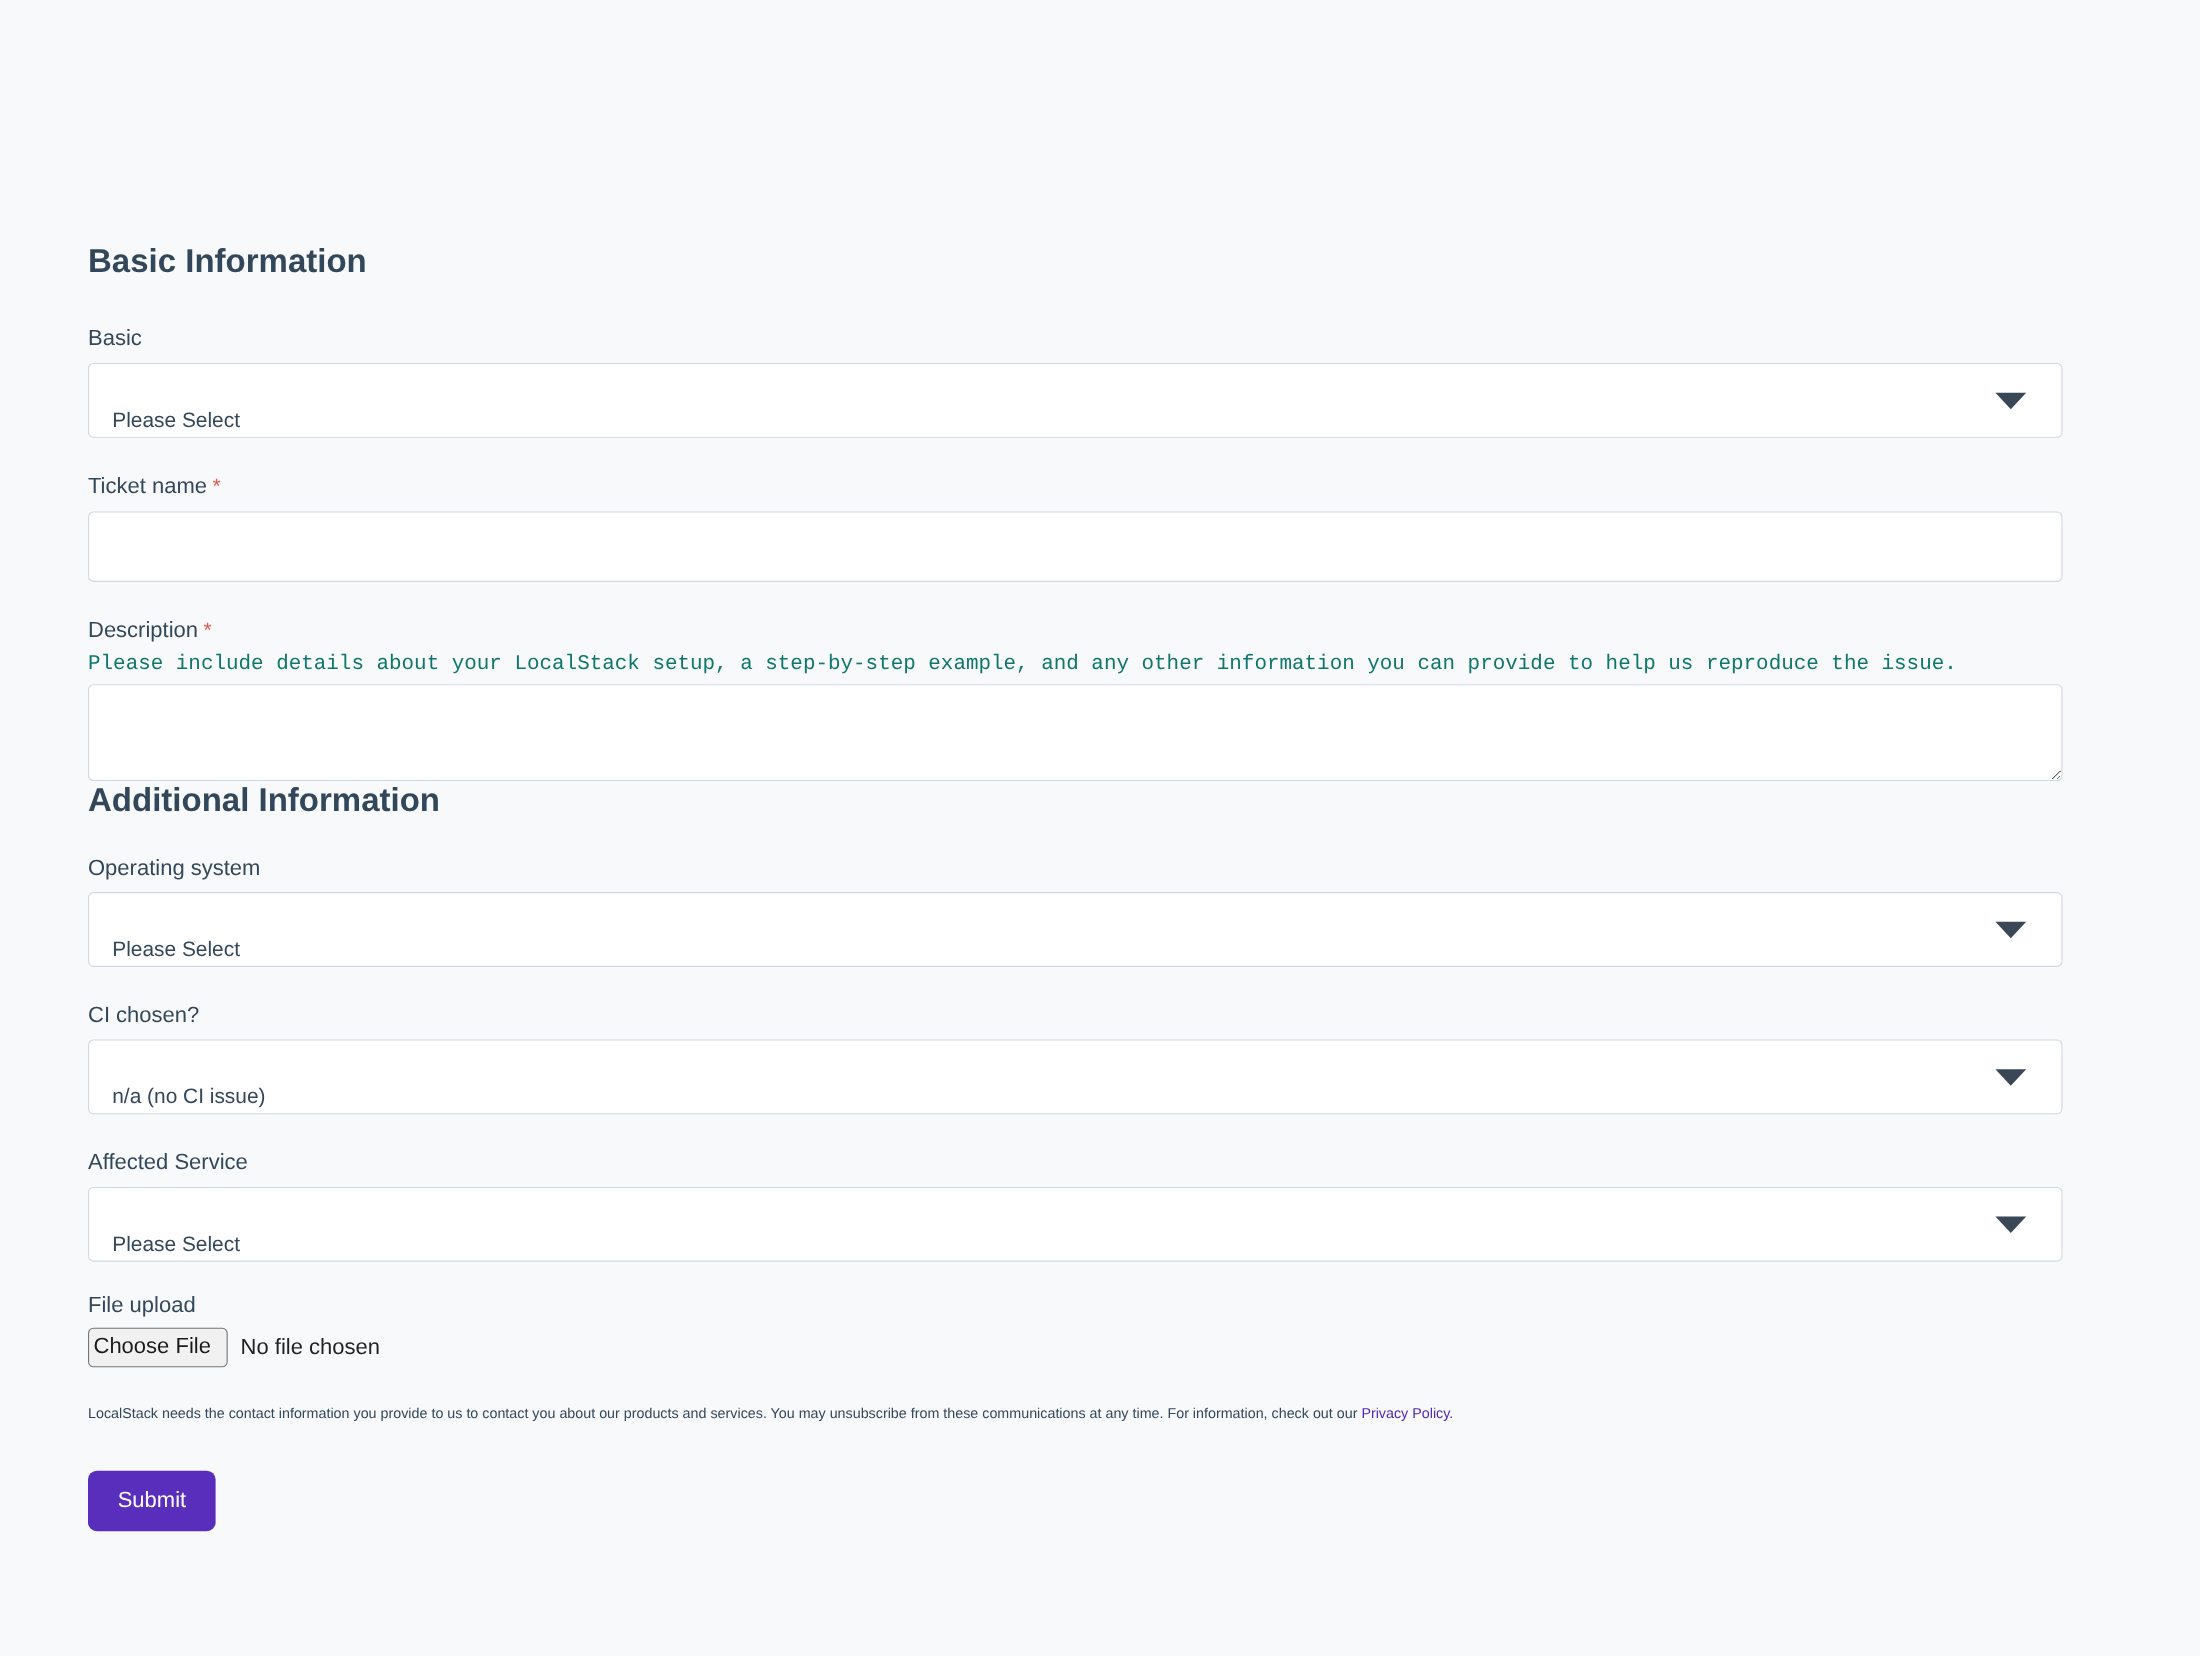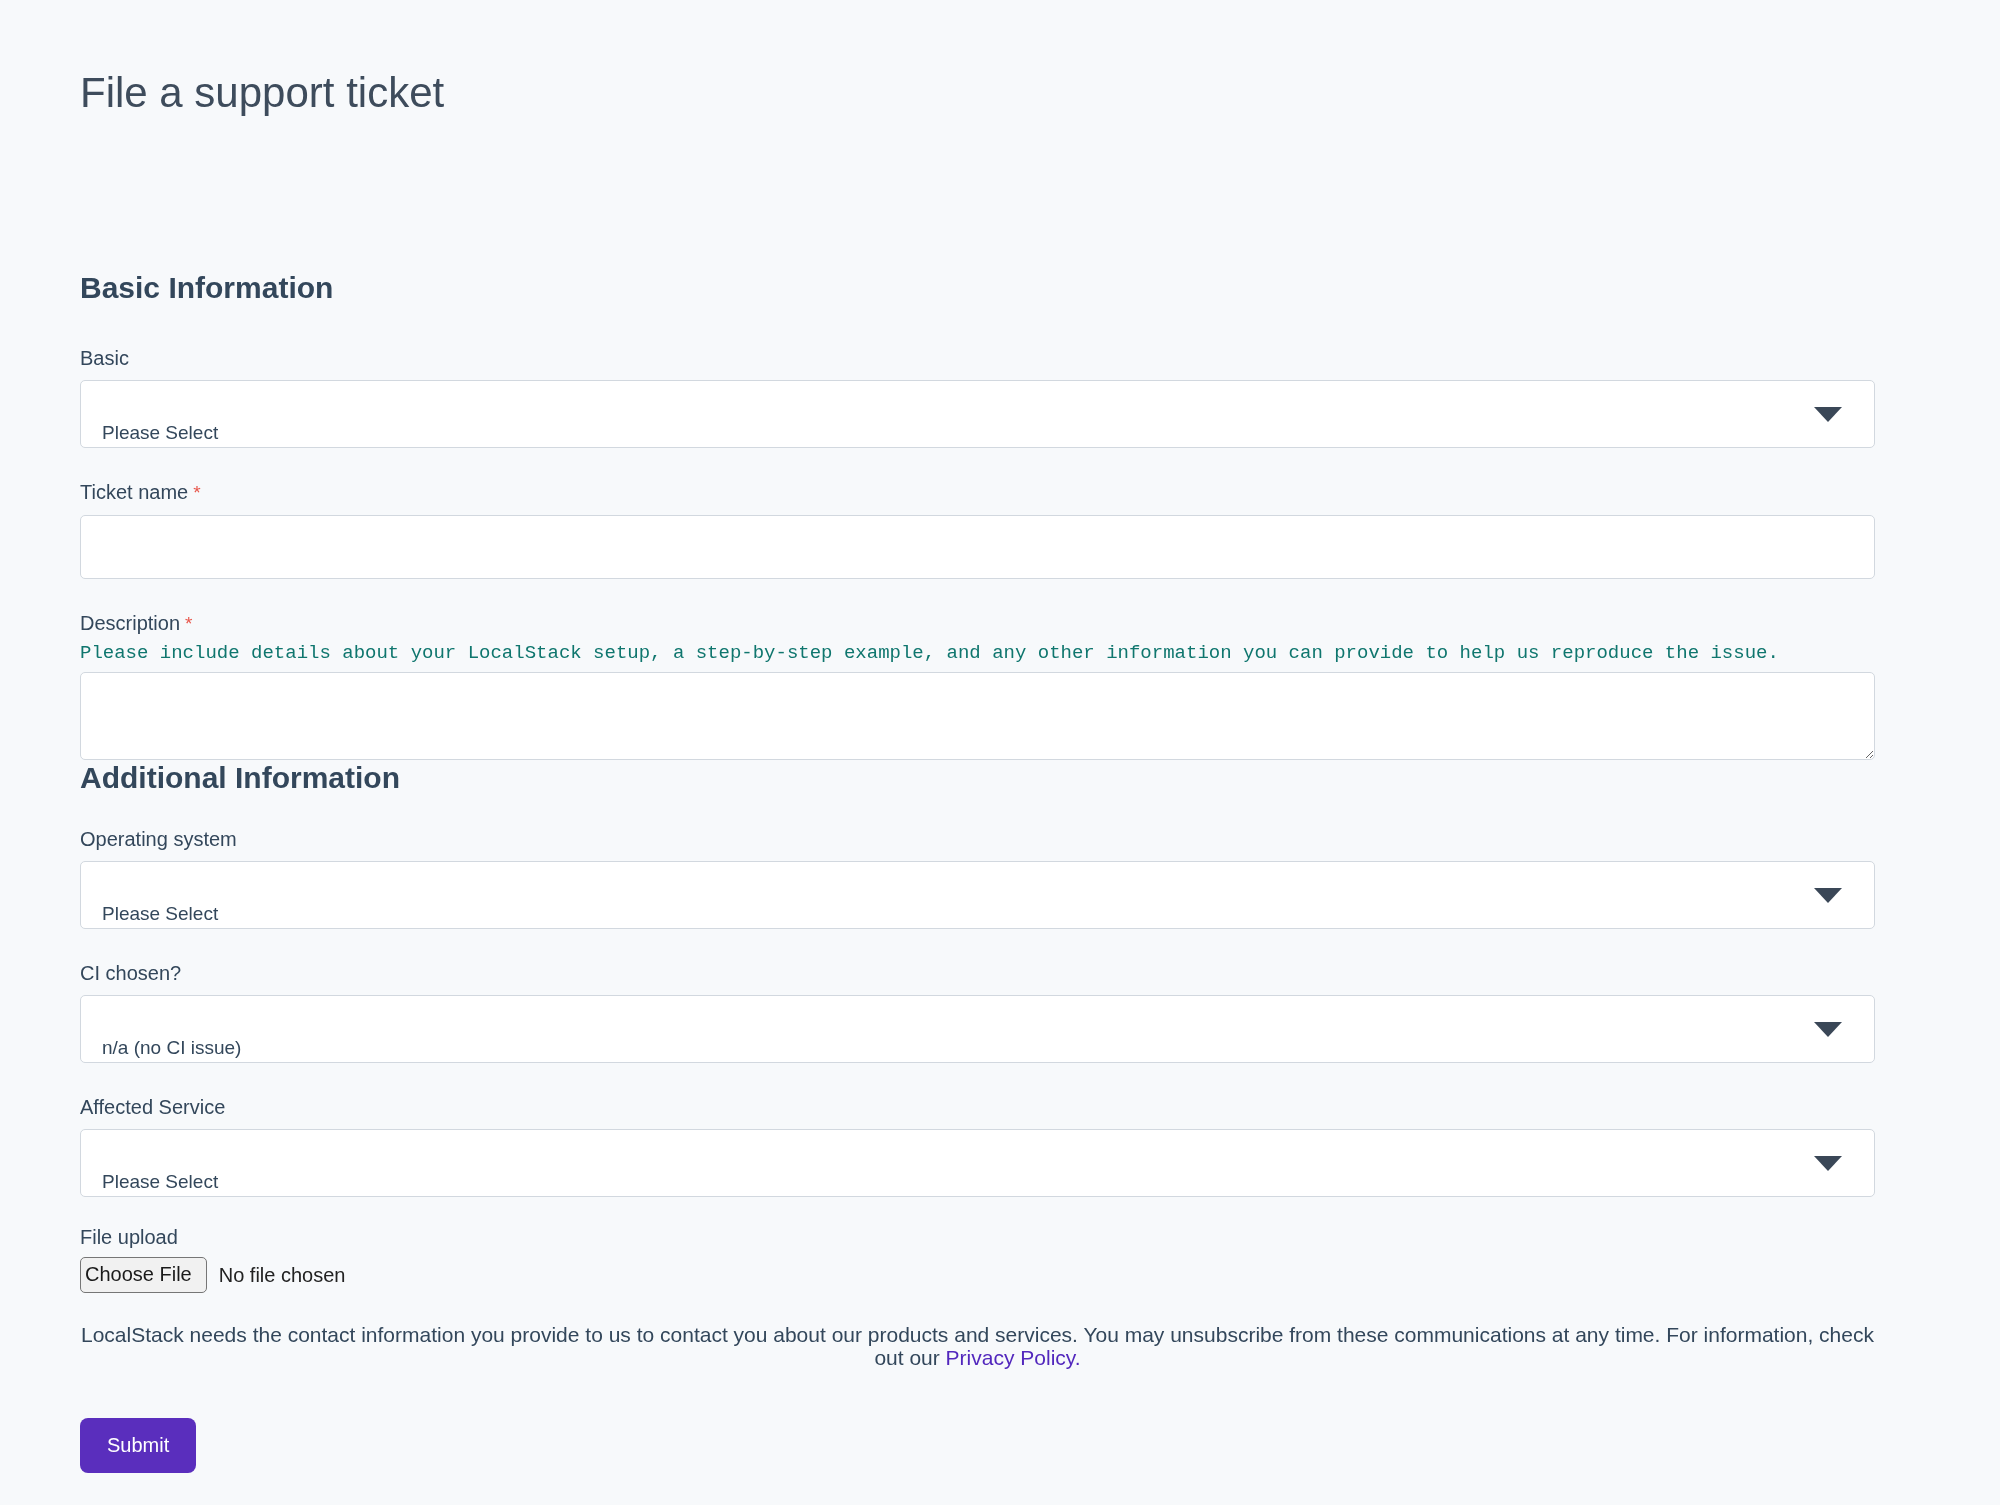--- a/index.html
+++ b/index.html
@@ -122,24 +122,23 @@
     cursor: pointer;
     font-family: "Liberation Sans", sans-serif;
   }
   .file-status {
     margin-left: 12px;
     font-size: 20px;
     color: #222222;
   }
   .privacy-text {
     margin-top: 30px;
-    font-size: 21px;
+    font-size: 13px;
     line-height: 23px;
     color: #33475b;
-    text-align: center;
   }
   .privacy-link {
     color: #5227bd;
     text-decoration: none;
     cursor: pointer;
   }
   .submit-button {
     margin-top: 28px;
     display: inline-block;
     background: #5a2ebd;
@@ -152,21 +151,20 @@
     font-weight: 500;
     font-family: "Liberation Sans", sans-serif;
     cursor: pointer;
   }
 </style>
 </head>
 <body>
 
 <div class="page">
 
-  <h1 class="page-title">File a support ticket</h1>
 
   <div class="form-area">
 
     <h2 class="section-heading">Basic Information</h2>
 
     <div class="field first">
       <label class="field-label">Basic</label>
       <div class="select-box">
         <span class="select-value">Please Select</span>
         <span class="select-caret"></span>

